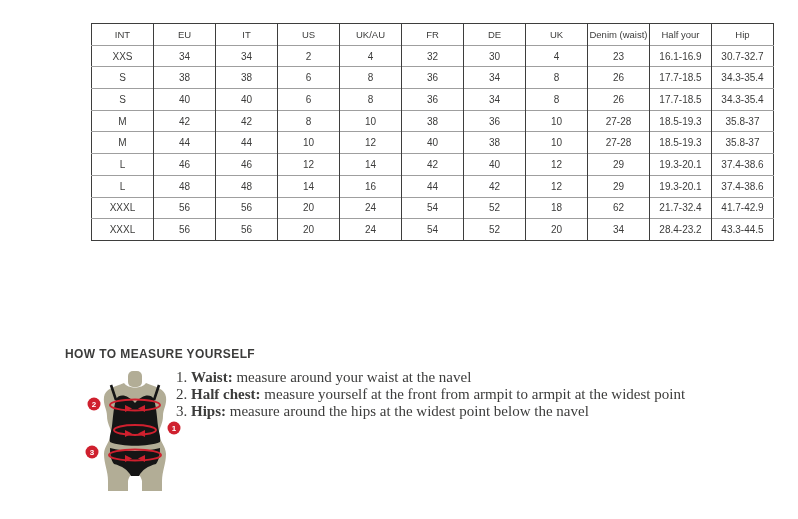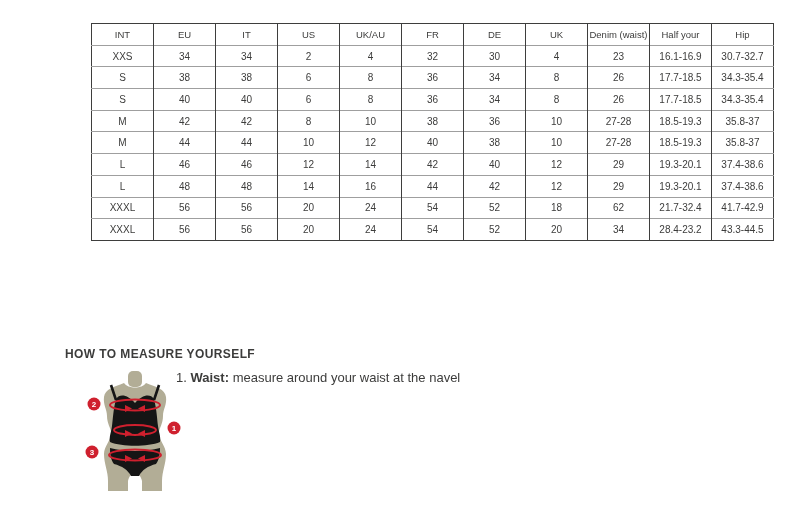--- a/index.html
+++ b/index.html
@@ -20,21 +20,21 @@
   }
   table.size-table th{font-size:9.5px;}
   table.size-table tr:first-child th{border-top:none;}
   table.size-table th:first-child,table.size-table td:first-child{border-left:none;}
   
   .measure-title{
     position:absolute;left:65px;top:347px;font-size:12px;font-weight:bold;
     letter-spacing:.4px;color:#3c3c3b;
   }
   .measure-steps{position:absolute;left:176px;top:369px;}
-  .measure-step{font-size:13px;line-height:17px;height:17px;color:#3c3c3b;white-space:nowrap;}
+  .measure-step{font-size:15px;line-height:17px;height:17px;color:#3c3c3b;white-space:nowrap;font-family:Liberation Serif, serif;}
   .measure-step b{font-weight:bold;}
   
   .measure-figure{position:absolute;left:82px;top:371px;width:106px;height:120px;}
   .badge-num{font:bold 8px "Liberation Sans",sans-serif;fill:#ffffff;}
 </style>
 </head>
 <body>
 
 <div class="size-table-wrap">
   <table class="size-table">
@@ -176,20 +176,30 @@
 </div>
 
 <div class="measure-title">HOW TO MEASURE YOURSELF</div>
 
 <div class="measure-steps">
   <div class="measure-step">
     <span>1.</span>
     <b>Waist:</b>
     <span>measure around your waist at the navel</span>
   </div>
+  <div class="measure-step">
+    <span>2.</span>
+    <b>Half chest:</b>
+    <span>measure yourself at the front from armpit to armpit at the widest point</span>
+  </div>
+  <div class="measure-step">
+    <span>3.</span>
+    <b>Hips:</b>
+    <span>measure around the hips at the widest point below the navel</span>
+  </div>
 </div>
 
 <svg class="measure-figure" viewBox="0 0 106 120" xmlns="http://www.w3.org/2000/svg">
 
   <g>
     <rect x="46" y="0" width="14" height="16" rx="5" fill="#b2ad96"></rect>
     <path fill="#b2ad96" d="M42,12
       C32,16 23,18 22,26 C21,34 25,38 25,45 C25,53 29,57 29,62
       C29,70 22,75 22,83 C22,93 26,100 26,110 L26,120 L46,120 L46,110
       C47,105 50,102 53,102 C56,102 59,105 60,110 L60,120 L80,120 L80,110

